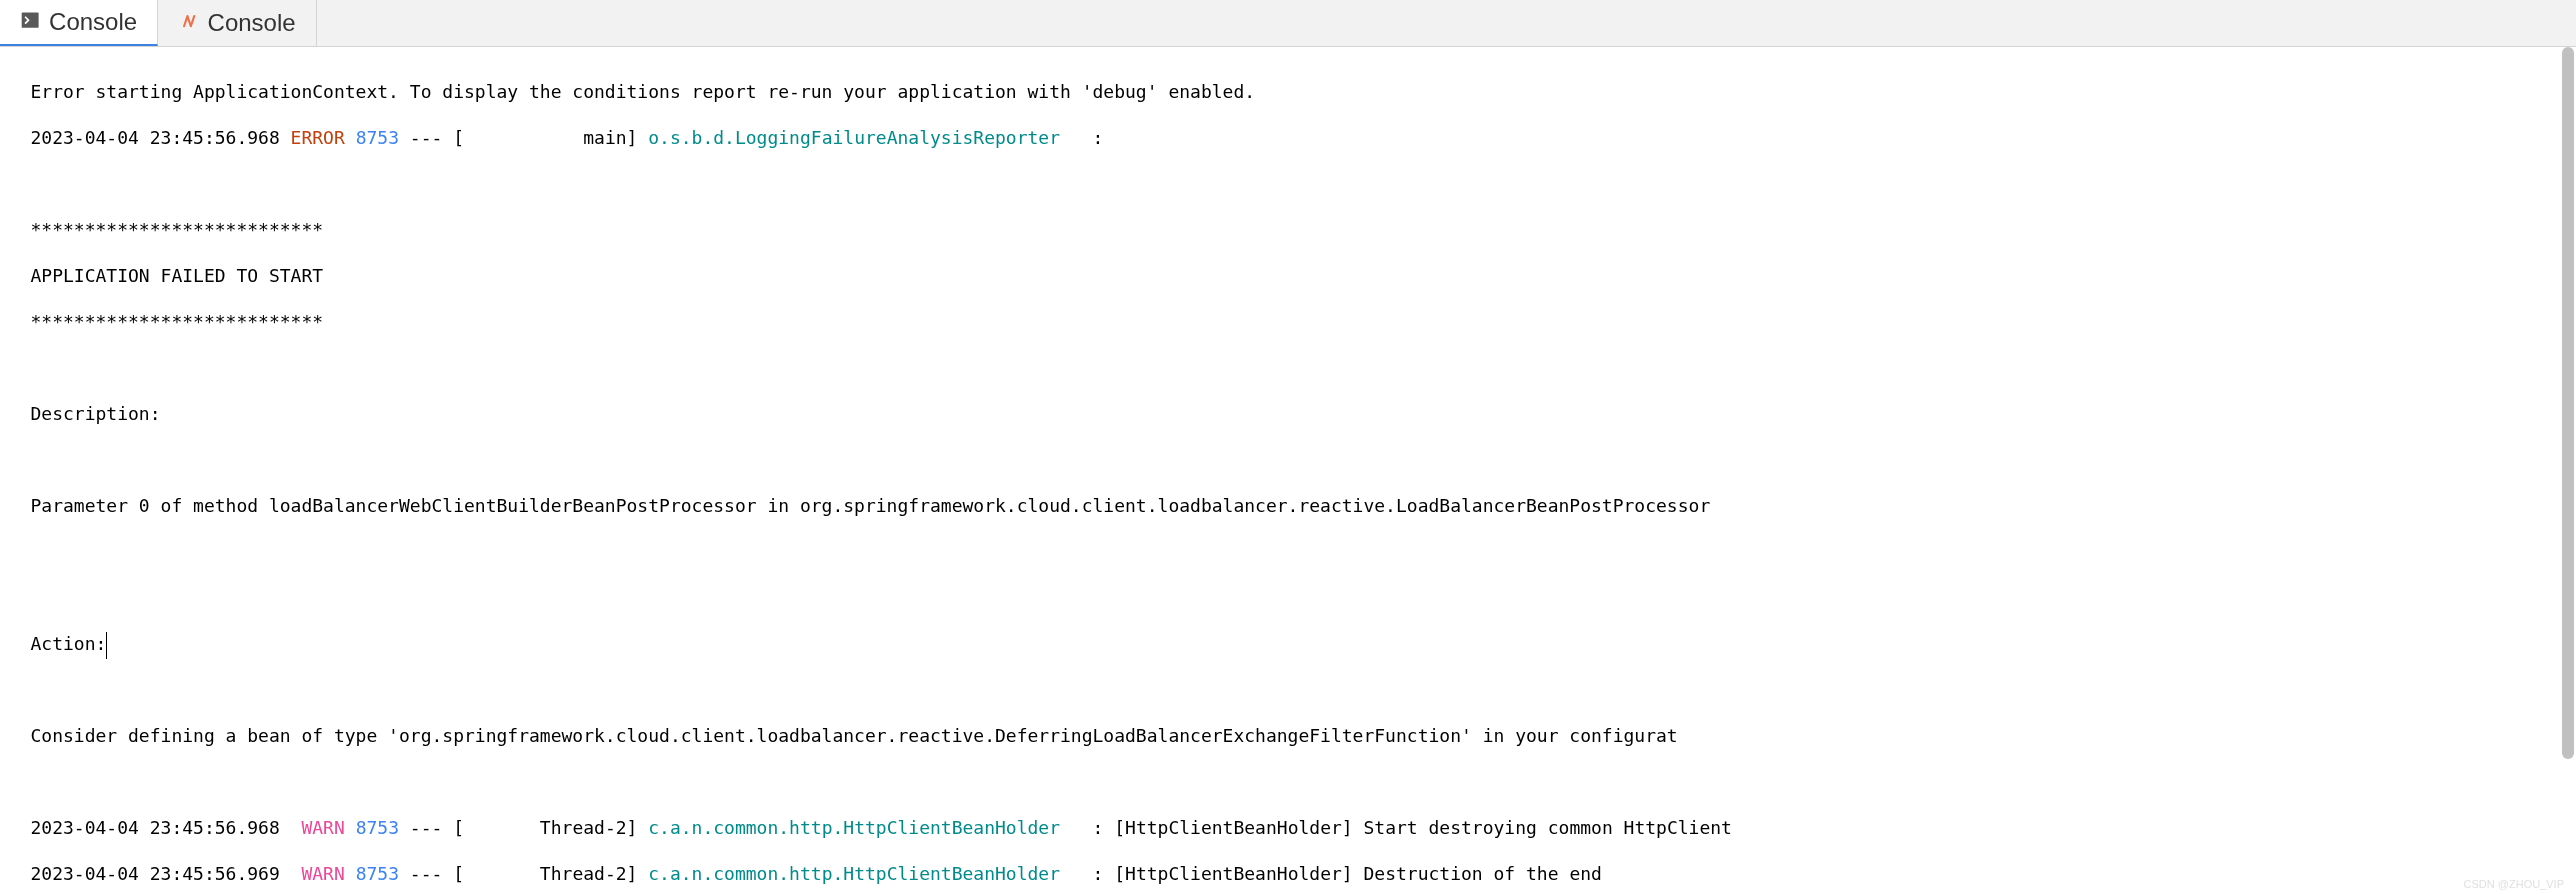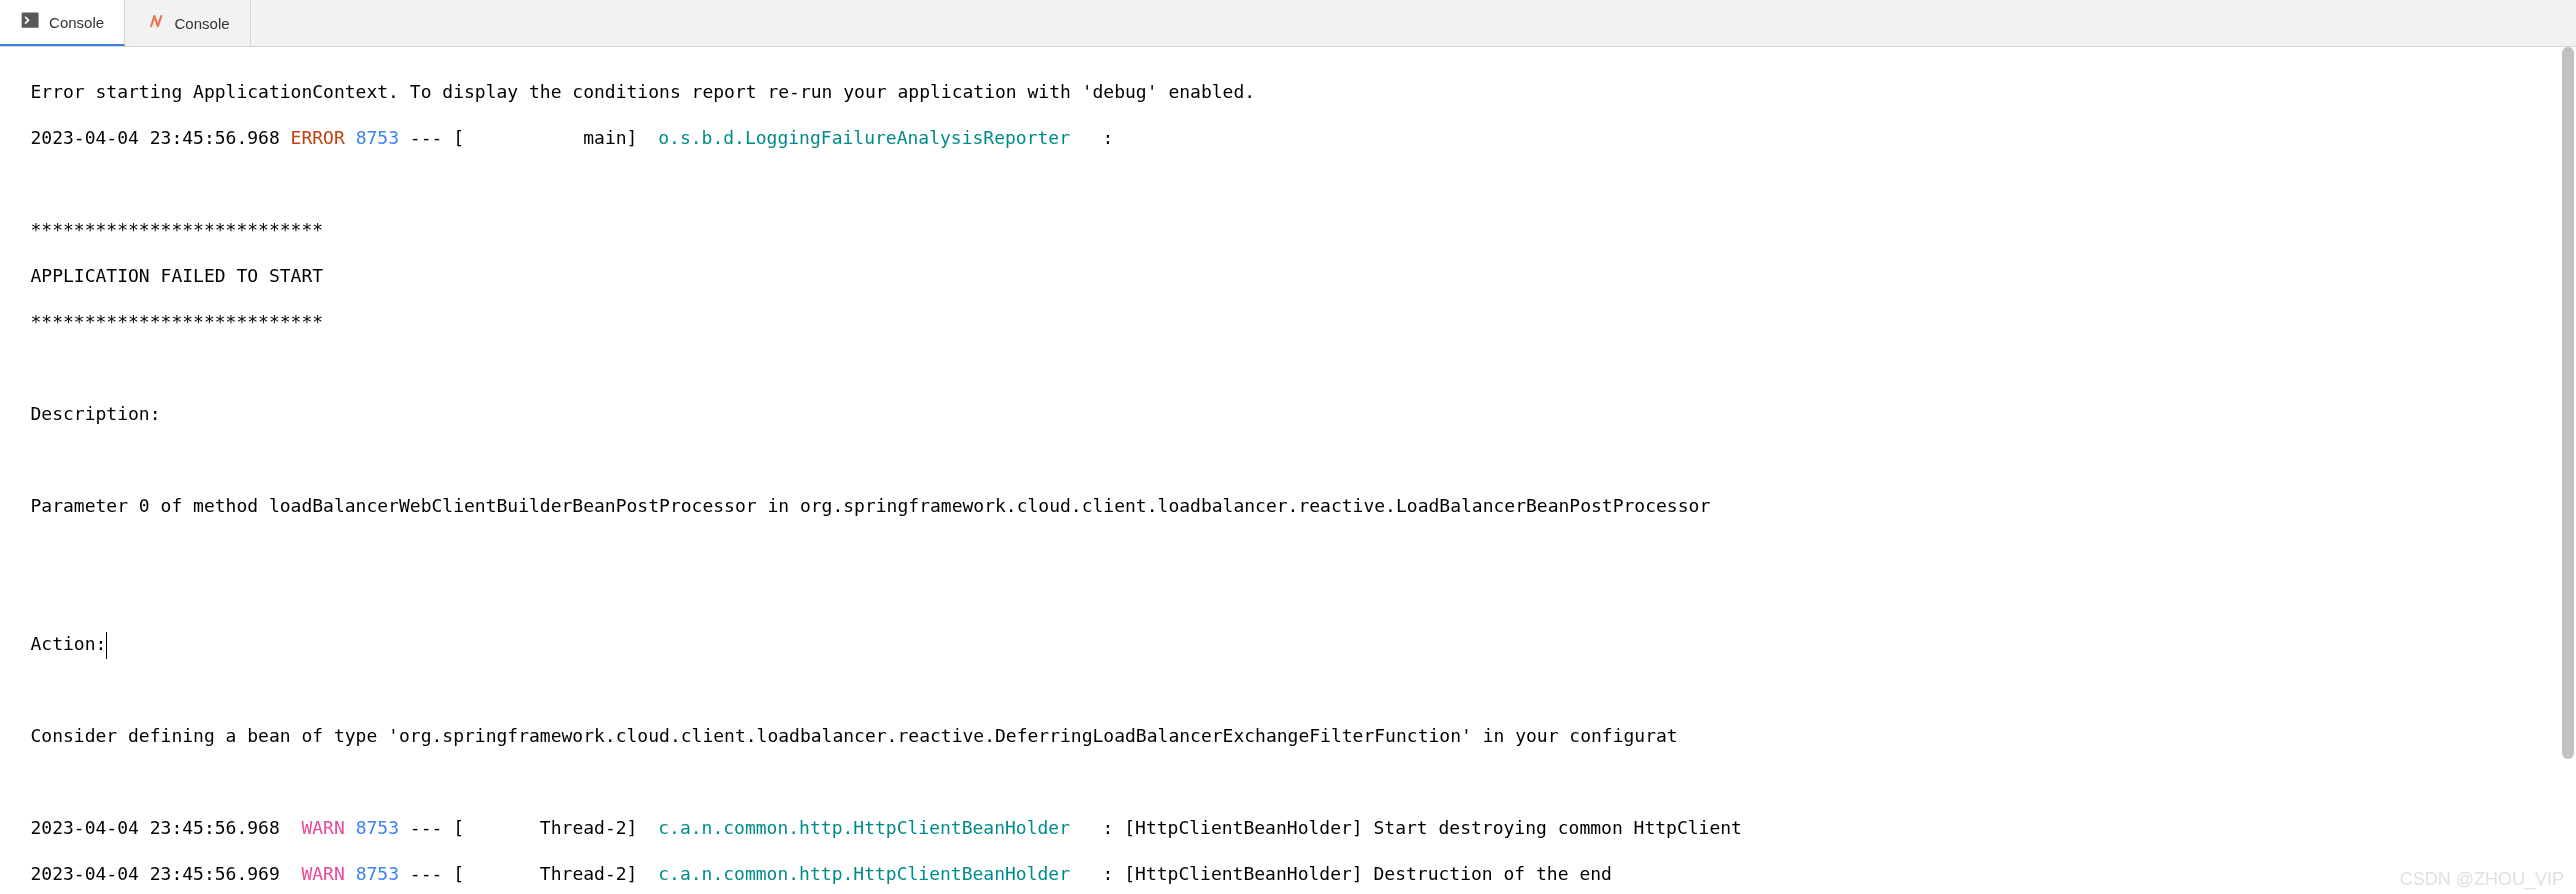--- a/index.html
+++ b/index.html
@@ -16,21 +16,21 @@
       align-items: stretch;
       background: #f2f2f2;
       border-bottom: 0.8px solid #d4d4d4;
       height: 47px;
     }
     .tab {
       display: flex;
       align-items: center;
       gap: 8.5px;
       padding: 0 20.3px;
-      font-size: 15px;
+      font-size: 24px;
       color: #333;
       cursor: pointer;
       border-right: 0.8px solid #d4d4d4;
       position: relative;
     }
     .tab.active {
       background: #fff;
       border-bottom: 2.5px solid #3b82e2;
     }
     .tab svg { width: 20.3px; height: 20.3px; }
@@ -41,21 +41,21 @@
       font-size: 18px;
       line-height: 46px;
       white-space: pre;
       overflow: hidden;
       color: #000;
       height: calc(100% - 47px);
     }
     .log-level-error { color: #c2410c; }
     .log-level-warn  { color: #ec4899; }
     .log-pid         { color: #3b82f6; }
-    .log-logger      { color: #008b8b; margin-left: 10px; }
+    .log-logger      { color: #008b8b; }
     .scrollbar-track {
       position: absolute;
       right: 0;
       top: 47px;
       width: 17px;
       height: calc(100% - 47px);
       background: transparent;
     }
     .scrollbar-thumb {
       position: absolute;
@@ -63,21 +63,21 @@
       top: 0;
       width: 12px;
       height: 84%;
       background: #c0c0c0;
       border-radius: 6px;
     }
     .watermark {
       position: absolute;
       right: 12px;
       bottom: 5.1px;
-      font-size: 18px;
+      font-size: 11px;
       color: #e0e0e0;
       font-family: sans-serif;
     }
     .cursor { border-right: 1.7px solid #000; display: inline-block; height: 27px; vertical-align: middle; }
   </style>
 </head>
 <body>
 
 <div class="tab-bar">
   <div class="tab active">

